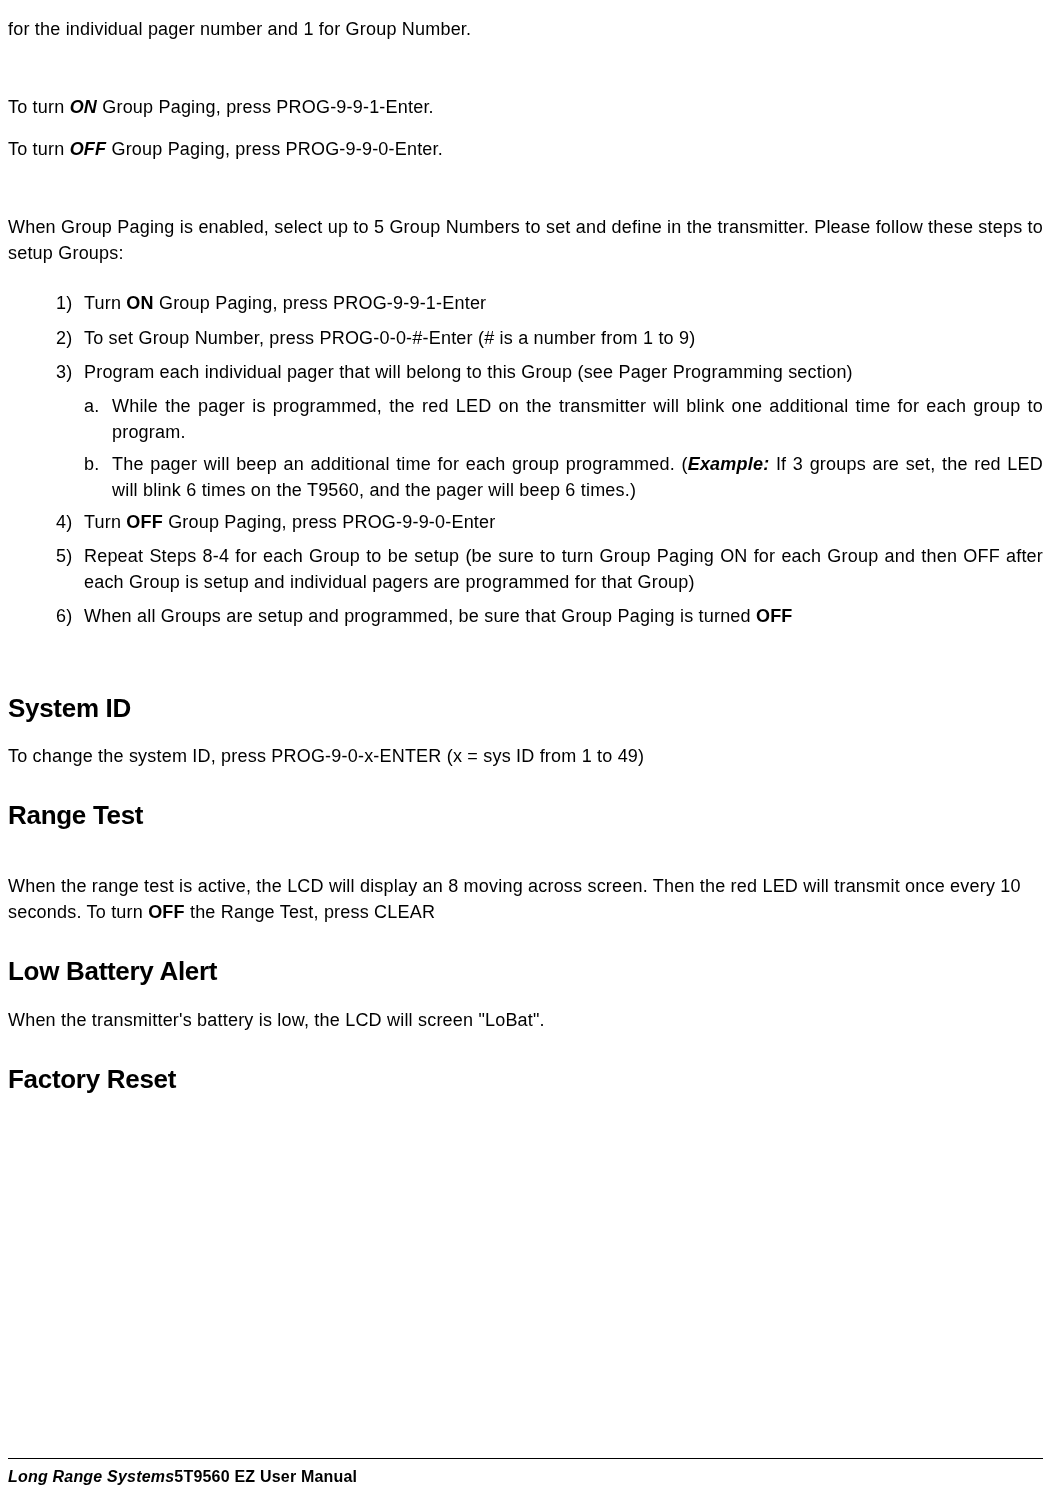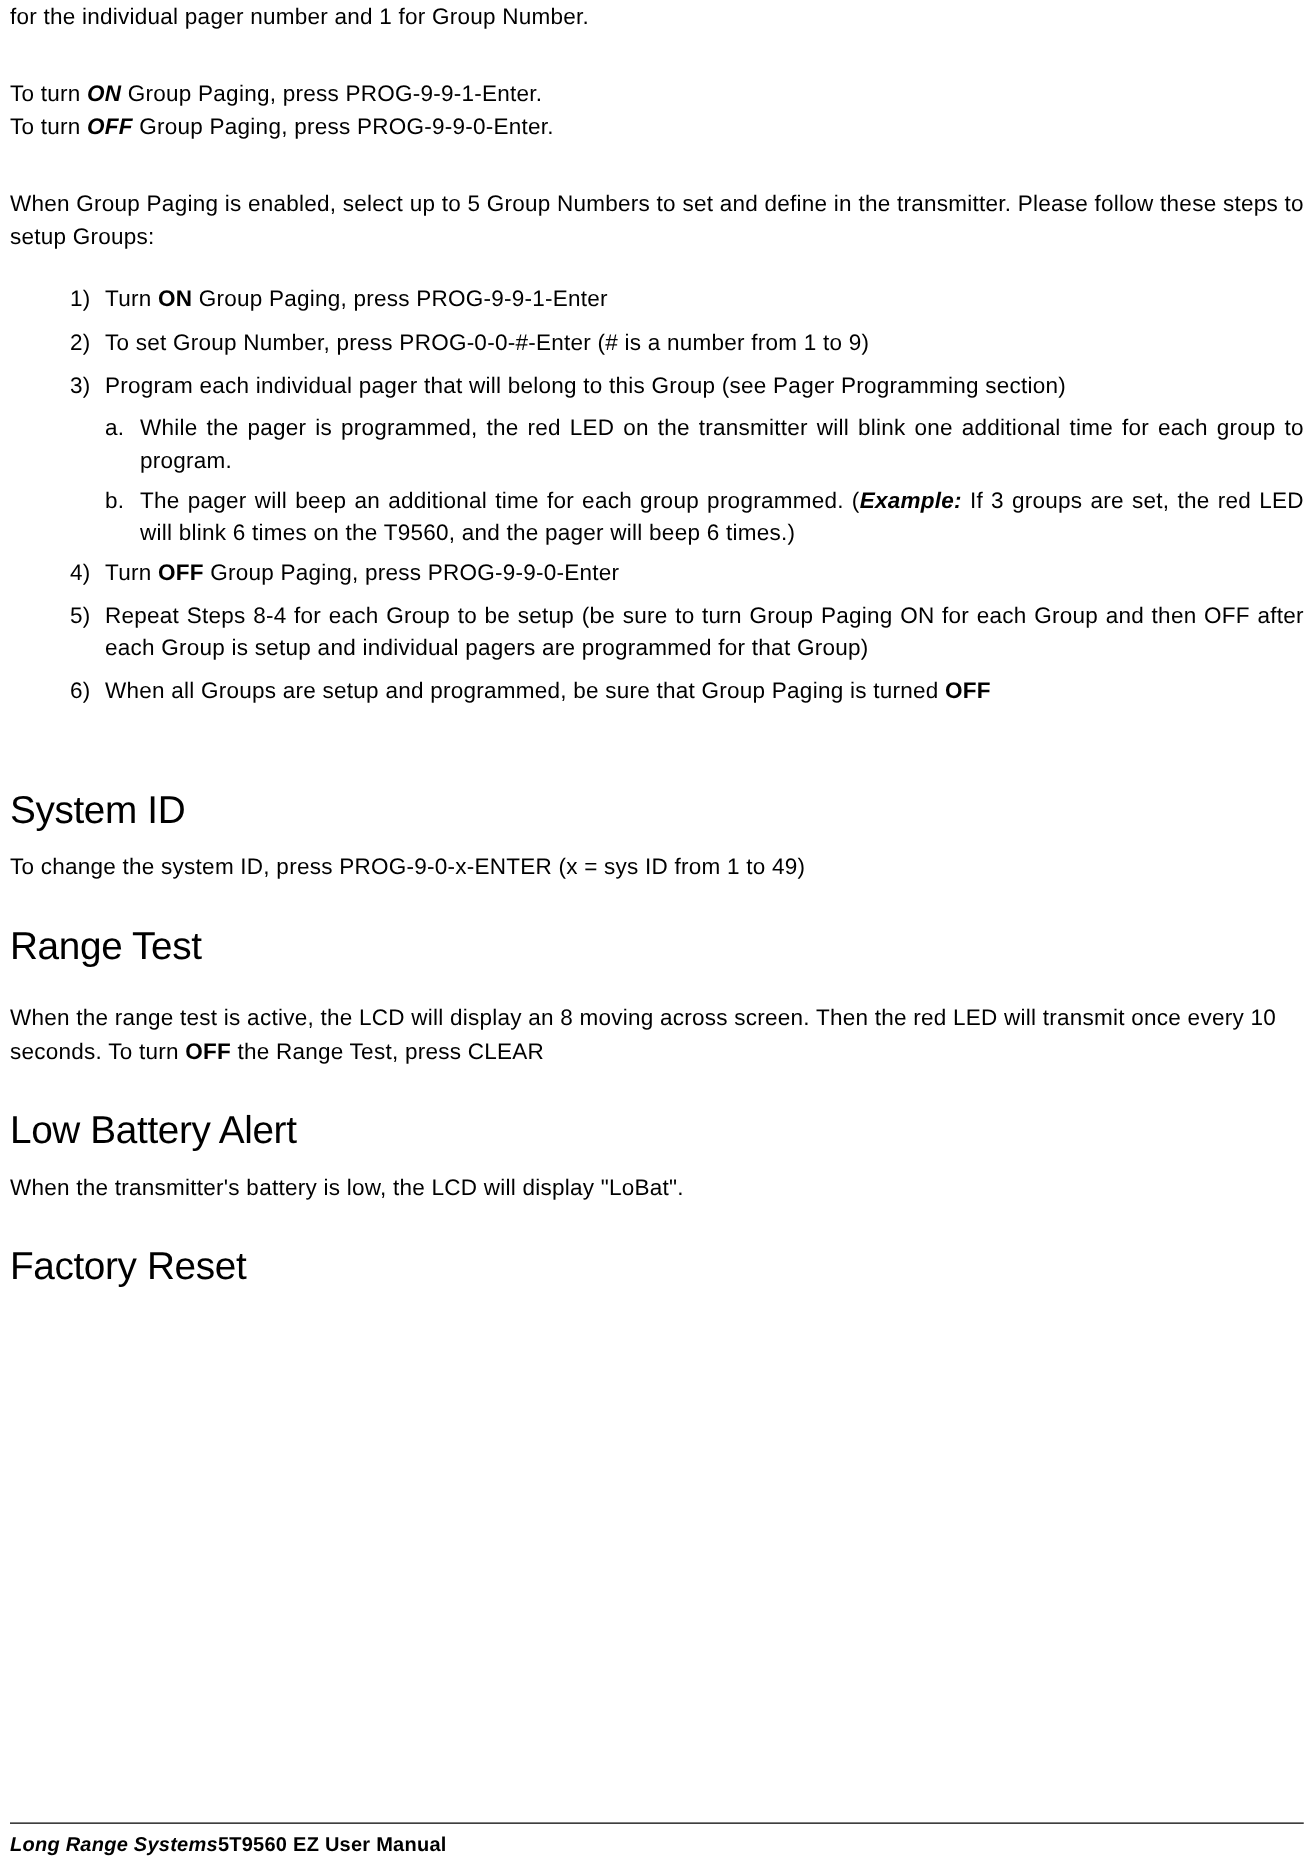--- a/index.html
+++ b/index.html
@@ -17,30 +17,31 @@
       height: 1498px;
       padding: 0 8px;
       position: relative;
       letter-spacing: 0.2px;
     }
     .content {
       padding-top: 0;
     }
     p {
       margin-bottom: 0;
+      margin-top: 16px;
     }
     .spacer-sm { height: 12px; }
     .spacer-md { height: 24px; }
     .spacer-lg { height: 36px; }
     .bold { font-weight: bold; }
     .bolditalic { font-weight: bold; font-style: italic; }
     h2 {
       font-family: Arial, Helvetica, sans-serif;
-      font-weight: normal;
-      font-size: 31px;
+      font-weight: bold;
+      font-size: 26px;
       margin-top: 28px;
       margin-bottom: 10px;
       letter-spacing: -0.3px;
     }
     .list {
       margin-left: 48px;
       text-align: justify;
     }
     .list-item {
       display: flex;
@@ -171,21 +172,21 @@
   <h2>System ID</h2>
   <p>To change the system ID, press PROG-9-0-x-ENTER (x = sys ID from 1 to 49)</p>
 
   <h2>Range Test</h2>
   <div class="spacer-sm"></div>
   <p>
     <span>When the range test is active, the LCD will display an 8 moving across screen. Then the red LED will transmit once every 10 seconds.  To turn </span><span class="bold">OFF</span><span> the Range Test, press CLEAR</span>
   </p>
 
   <h2>Low Battery Alert</h2>
-  <p>When the transmitter's battery is low, the LCD will display "LoBat".</p>
+  <p>When the transmitter's battery is low, the LCD will screen "LoBat".</p>
 
   <h2>Factory Reset</h2>
 
 </div>
 
 <div class="footer">
   <div class="footer-left">Long Range Systems</div>
   <div class="footer-center">5</div>
   <div class="footer-right">T9560 EZ User Manual</div>
 </div>

